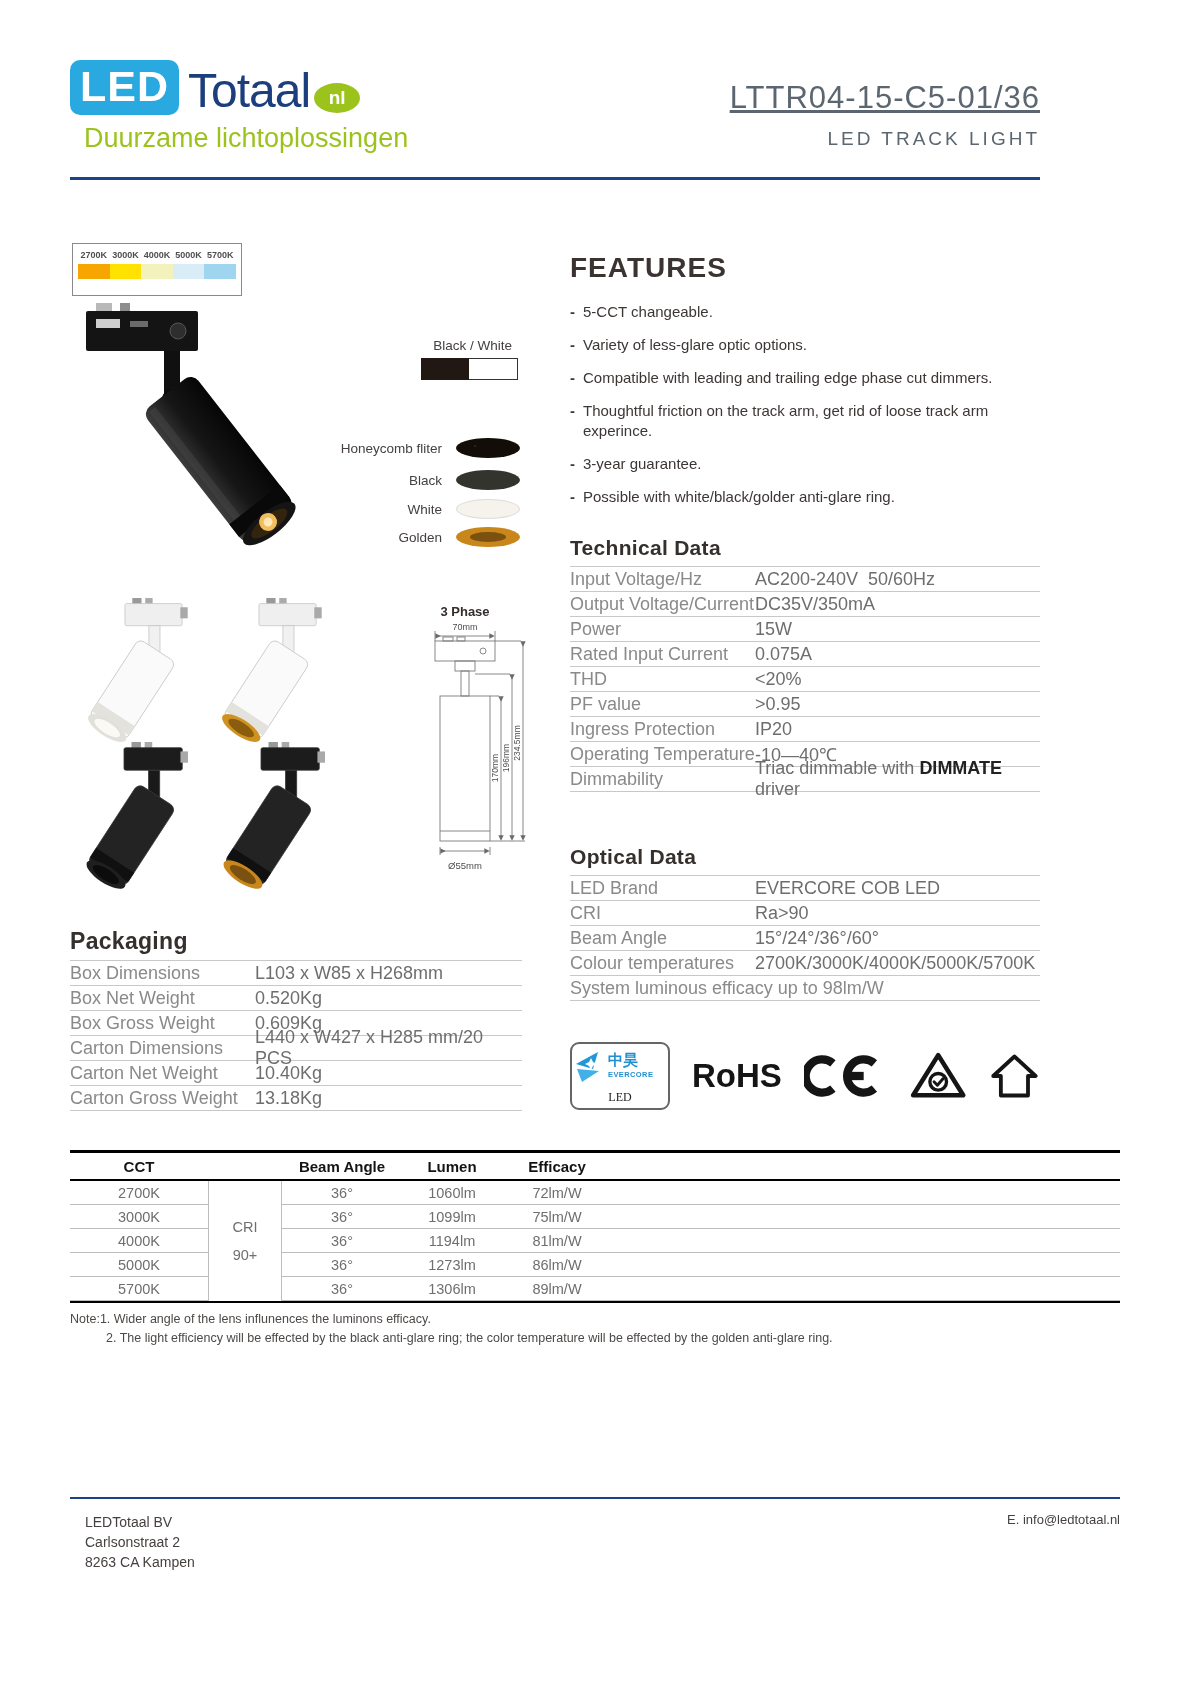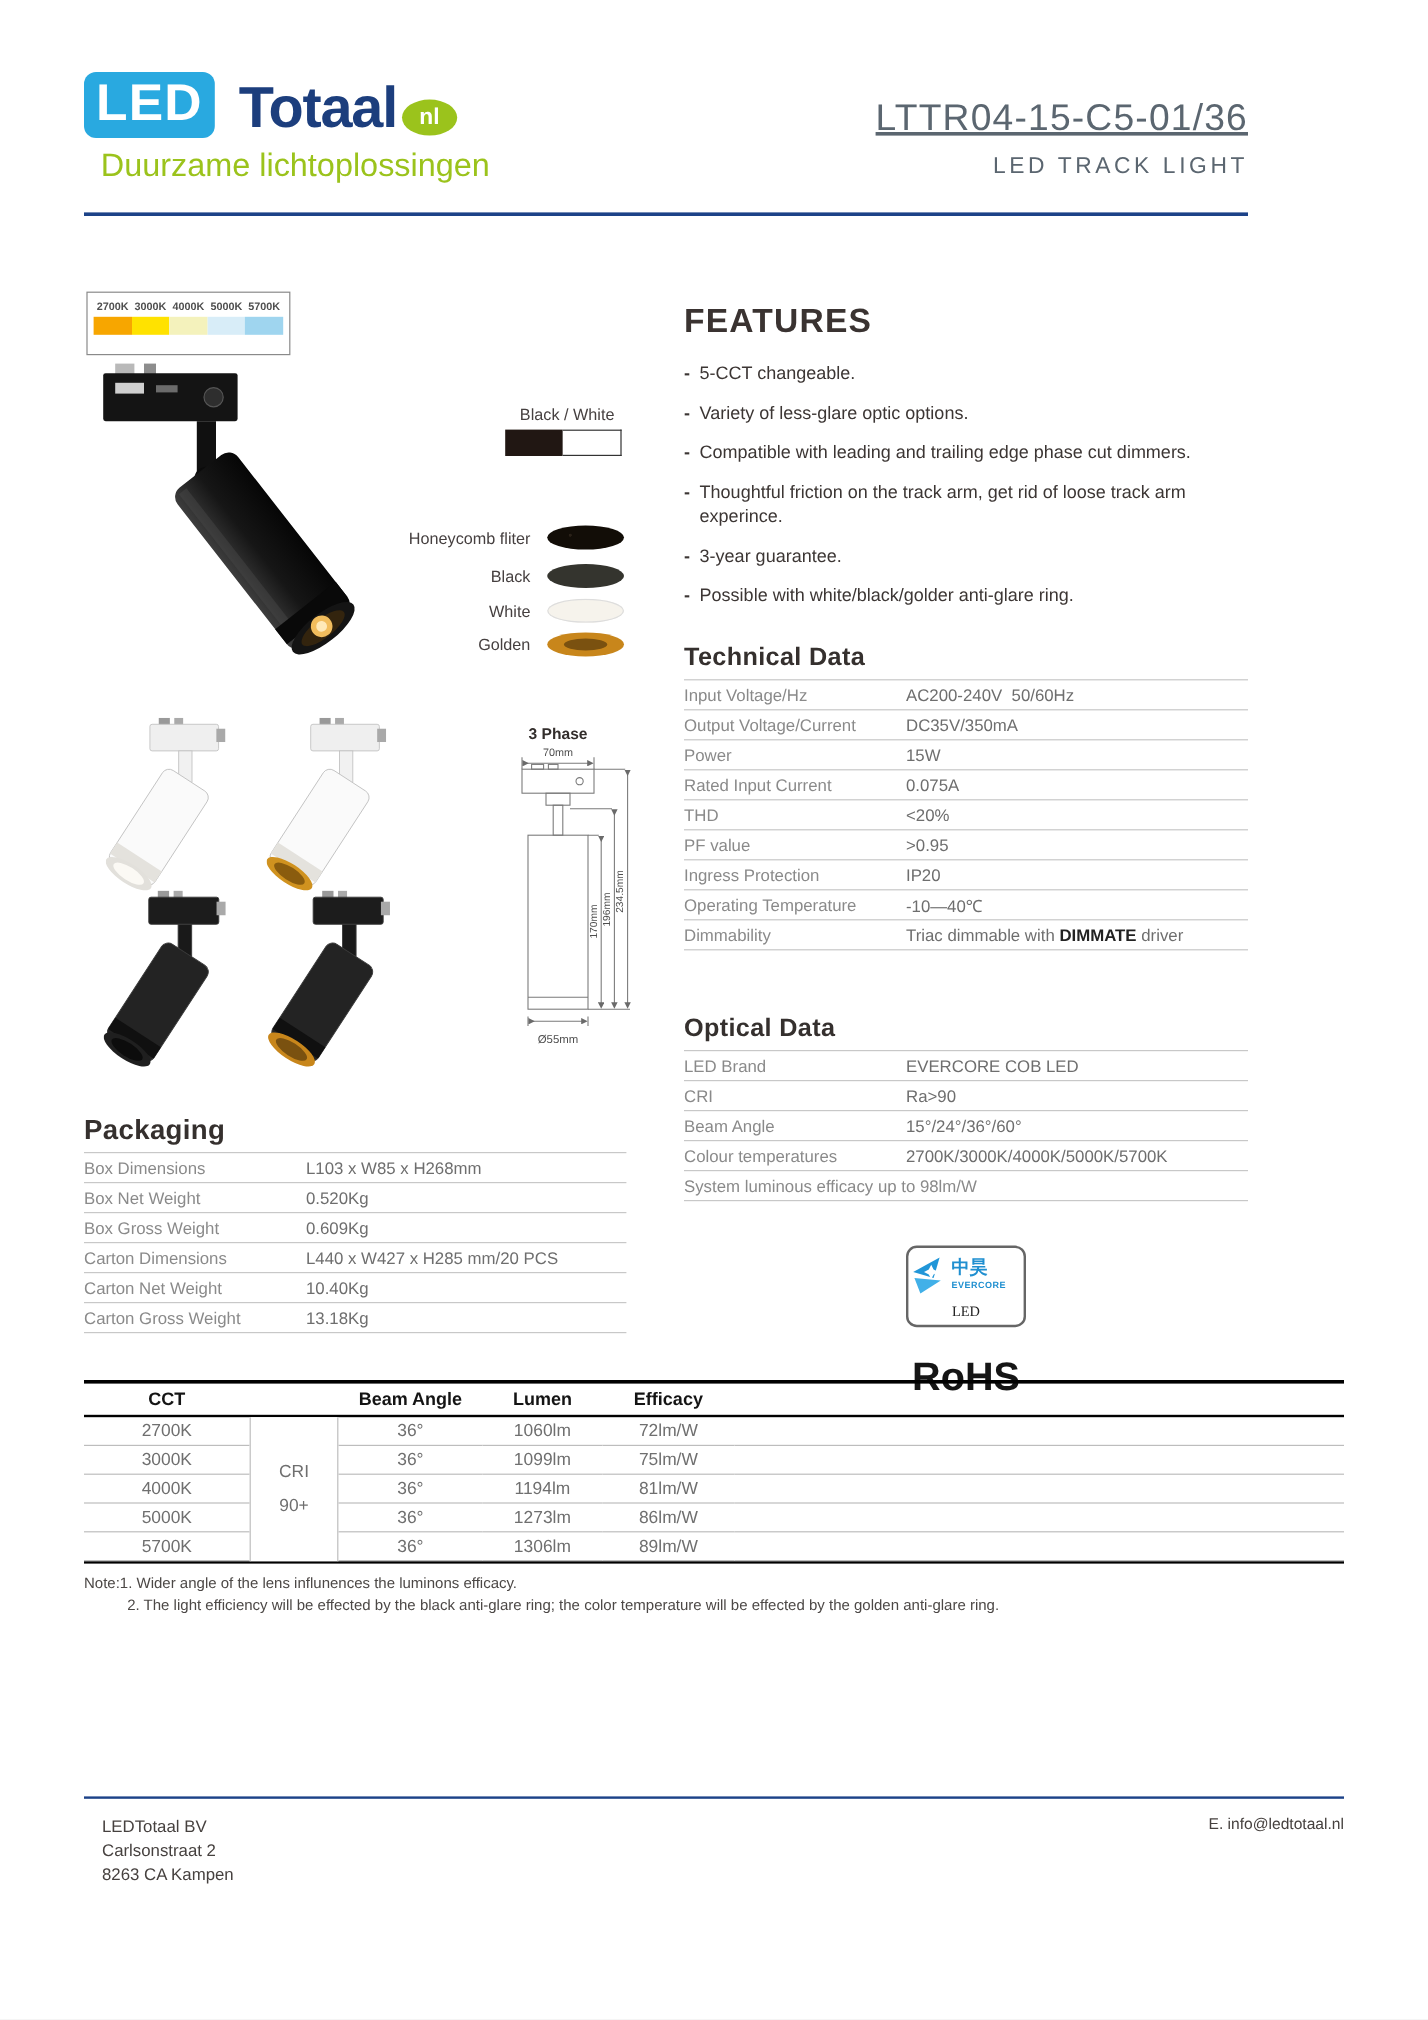--- a/index.html
+++ b/index.html
@@ -4,21 +4,21 @@
 <style>
   * { margin:0; padding:0; box-sizing:border-box; }
   body { background:#e8e8e8; font-family:"Liberation Sans", sans-serif; }
   .page { position:relative; width:1190px; height:1683px; background:#ffffff; margin:0 auto; overflow:hidden; }
 
   
   .logo { position:absolute; left:70px; top:60px; }
   .logo-row { display:flex; align-items:flex-end; }
   .led-box { background:#29a9e0; color:#fff; font-weight:bold; font-size:43px;
              padding:2px 10px 4px 10px; border-radius:10px; letter-spacing:1px; }
-  .totaal { color:#1c3e7d; font-weight:bold; font-size:48px; margin-left:20px; letter-spacing:-1px; line-height:1; }
+  .totaal { color:#1c3e7d; font-weight:normal; font-size:48px; margin-left:9px; letter-spacing:-1px; line-height:1; }
   .nl-oval { background:#9bc31c; color:#fff; font-weight:bold; font-size:19px;
              border-radius:50%; width:46px; height:30px; display:flex; align-items:center;
              justify-content:center; margin-left:4px; margin-bottom:2px; }
   .tagline { color:#9bc31c; font-size:27px; margin-top:8px; margin-left:14px; }
   .prod-head { position:absolute; right:150px; top:80px; text-align:right; color:#5b6670; }
   .prod-code { font-size:31px; letter-spacing:1px;text-decoration:underline; }
   .prod-type { font-size:19px; letter-spacing:3px; margin-top:12px; }
   .top-rule { position:absolute; left:70px; top:177px; width:970px; height:3px; background:#1c4288; }
 
   
@@ -47,30 +47,30 @@
 
   
   .section-h { position:absolute; font-size:21px; font-weight:600; color:#35302e; letter-spacing:0.3px; }
   .features-h { position:absolute; left:570px; top:252px; font-size:28px; font-weight:600;
                 color:#3a3331; letter-spacing:1px; }
   .features-list { position:absolute; left:570px; top:302px; width:460px; }
   .feat-item { display:flex; font-size:15px; color:#3c3634; line-height:20px; margin-bottom:13px; }
   .feat-item .dash { font-weight:bold; margin-right:8px; }
 
   
-  .spec-table { position:absolute; border-top:1px solid #c8c8c8; font-size:14px; }
+  .spec-table { position:absolute; border-top:1px solid #c8c8c8; font-size:18px; }
   .spec-row { display:flex; height:25px; align-items:center; border-bottom:1px solid #c8c8c8; }
   .spec-row .lbl { width:185px; color:#8a8a8a; flex-shrink:0; }
   .spec-row .val { color:#6e6e6e; white-space:pre-wrap; }
   .spec-row .val b { color:#222; }
   .spec-row.full { color:#8a8a8a; }
 
   
   .certs { position:absolute; left:570px; top:1038px; width:470px; height:76px;
-           display:flex; align-items:center; gap:22px;flex-direction:column; }
+           display:flex; align-items:center; gap:22px; }
   .evercore-box { width:100px; height:68px; border:2px solid #666; border-radius:9px;
                   position:relative; flex-shrink:0; }
   .rohs { font-size:33px; font-weight:bold; color:#151515; letter-spacing:0; }
 
   
   .perf { position:absolute; left:70px; top:1150px; width:1050px; }
   .perf-head { display:grid; grid-template-columns:138px 74px 120px 100px 110px 1fr;
                border-top:3px solid #000; border-bottom:2px solid #000; height:31px;
                align-items:center; font-weight:bold; font-size:15px; color:#141414; }
   .perf-head div { text-align:center; }

